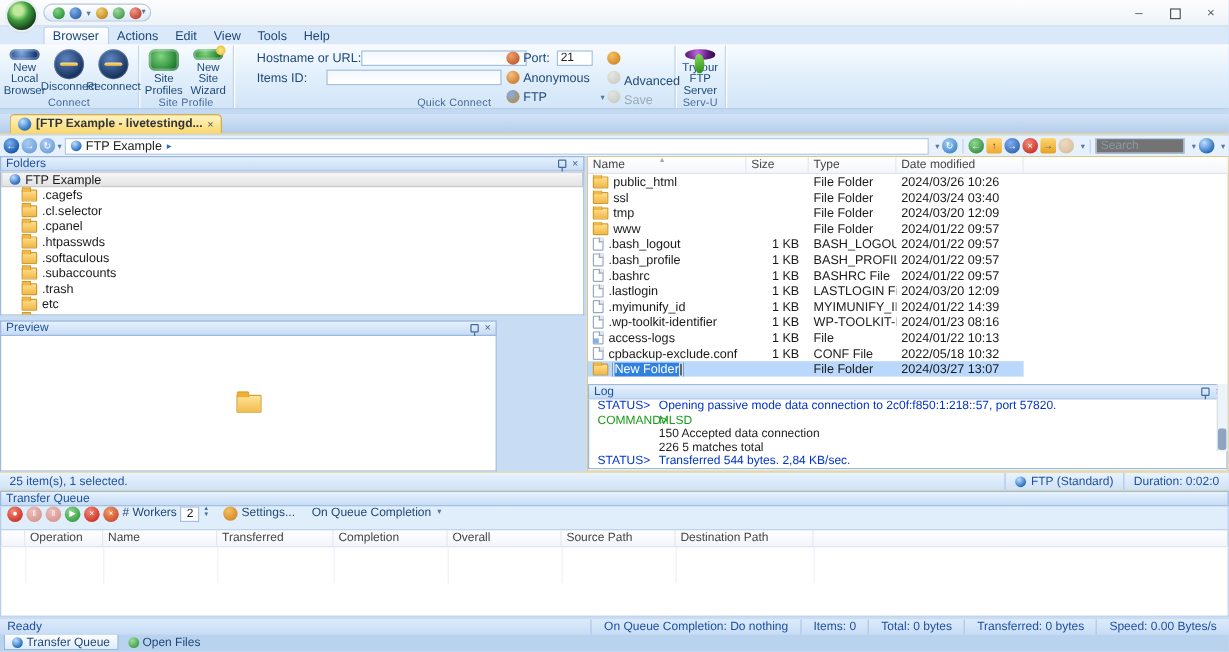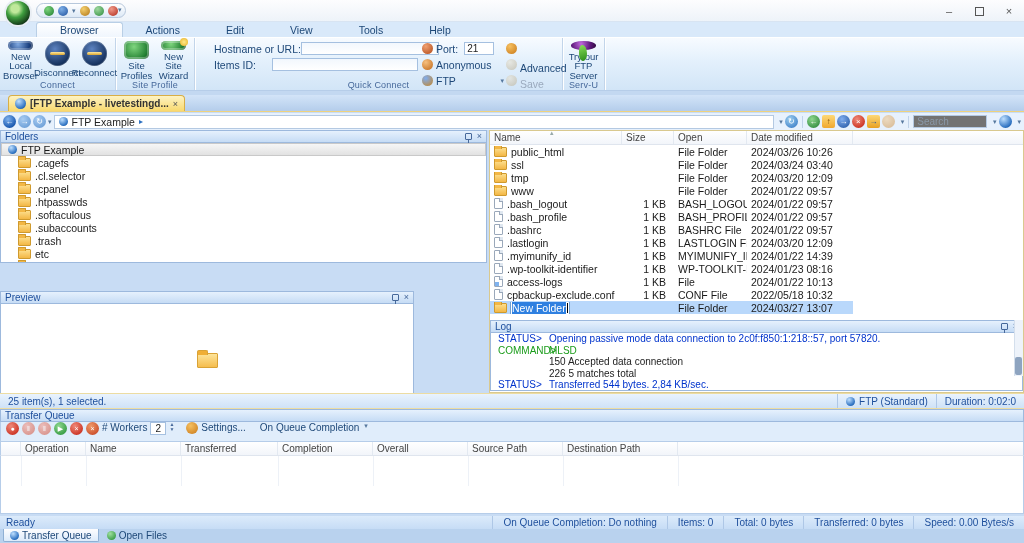--- a/index.html
+++ b/index.html
@@ -21,21 +21,21 @@
   .q5{background:radial-gradient(circle at 35% 30%,#f09a8a,#b02818);}
   .qcaret{font-size:7px;color:#56789e;}
   #qat-more{position:absolute;left:118px;top:6px;font-size:7px;color:#56789e;}
   #win-controls{position:absolute;right:0;top:0;height:22px;display:flex;}
   .wbtn{width:30px;height:22px;display:flex;align-items:center;justify-content:center;color:#555;font-size:11px;}
   .wmax{width:9px;height:9px;border:1px solid #555;}
 
   
   #ribbon{position:absolute;left:0;top:22px;width:1024px;height:69px;background:#d9e9fa;}
   #ribbon-tabs{height:15px;display:flex;padding-left:36px;align-items:flex-end;}
-  .rtab{padding:1px 23px 1px;font-size:10.5px;color:#1e4878;border-radius:3px 3px 0 0;}
+  .rtab{padding:1px 7px 1px;font-size:10.5px;color:#1e4878;border-radius:3px 3px 0 0;}
   .rtab.m-active{background:linear-gradient(#ffffff,#f0f6fd);border:1px solid #b9cfe6;border-bottom:none;color:#1e4878;}
   #ribbon-body{position:relative;height:54px;display:flex;background:linear-gradient(#f7fbff,#e3f0fc 45%,#d2e5f7);border-top:1px solid #ffffff;border-bottom:1px solid #b6cde9;}
   .rgroup{position:relative;height:100%;padding:2px 2px 10px;border-right:1px solid #c2d5ea;box-shadow:1px 0 0 #ffffff;}
   .glabel{position:absolute;bottom:0;left:0;right:0;text-align:center;font-size:9px;color:#46689a;letter-spacing:.2px;}
   .bigbtns{display:flex;height:100%;}
   .bigbtn{width:37px;display:flex;flex-direction:column;align-items:center;font-size:9.5px;line-height:9.5px;text-align:center;color:#1e4878;padding-top:1px;}
   .bicon{width:25px;height:25px;margin-bottom:2px;border-radius:5px;}
   .m-localbrowser{background:radial-gradient(circle at 40% 35%,#7fa8e0,#1a3f7e 70%,#0e2448);border-radius:5px;box-shadow:inset 0 0 0 2px rgba(255,255,255,.25);}
   .m-disconnect,.m-reconnect{border-radius:50%;background:radial-gradient(circle at 40% 32%,#5d83c0,#16325e 70%,#0a1c38);box-shadow:inset 0 0 0 1px rgba(255,255,255,.2);position:relative;}
   .m-disconnect::after,.m-reconnect::after{content:"";position:absolute;left:5px;top:11px;width:15px;height:3px;background:linear-gradient(#ffe9a0,#d8a430);border-radius:2px;}
@@ -107,21 +107,21 @@
   #leftpane{position:absolute;left:0;top:0;width:487px;height:263px;}
   #folders-panel{position:absolute;left:0;top:0;width:487px;height:133px;}
   #folders-list{height:120px;background:#fff;border:1px solid #9db9dd;border-top:none;overflow:hidden;}
   .trow{height:13px;display:flex;align-items:center;font-size:10.5px;color:#1a1a1a;white-space:nowrap;}
   .trow.root{padding-left:6px;background:linear-gradient(#f6f6f6,#e2e2e2);border:1px solid #c9c9c9;}
   .trow.child{padding-left:17px;}
   .trow .lbl{margin-left:4px;}
   .folder-ico{width:13px;height:10px;background:linear-gradient(#fddf8e,#f3b745);border:1px solid #cf9a2e;border-radius:1px;position:relative;flex:none;}
   .folder-ico::before{content:"";position:absolute;left:-1px;top:-3px;width:6px;height:3px;background:#f3b745;border:1px solid #cf9a2e;border-bottom:none;border-radius:1px 1px 0 0;}
   #splitter{position:absolute;left:0;top:133px;width:487px;height:4px;background:#c8dcf4;}
-  #preview-panel{position:absolute;left:0;top:137px;width:414px;height:126px;margin-top:24px;}
+  #preview-panel{position:absolute;left:0;top:137px;width:414px;height:126px;}
   #preview-body{height:113px;background:#fff;border:1px solid #9db9dd;border-top:none;display:flex;align-items:center;justify-content:center;}
   .bigfolder{width:21px;height:15px;background:linear-gradient(#fde49a,#f5bd4e);border:1px solid #d9a235;border-radius:1px;position:relative;}
   .bigfolder::before{content:"";position:absolute;left:-1px;top:-4px;width:9px;height:4px;background:#f0ae35;border:1px solid #d9a235;border-bottom:none;border-radius:2px 2px 0 0;}
 
   
   #rightpane{position:absolute;left:489px;top:0;width:535px;height:263px;background:#fff;border:1px solid #d9c98f;}
   #fl-header{height:14px;display:flex;background:linear-gradient(#ffffff,#f2f5fa);border-bottom:1px solid #dfe5ee;font-size:10px;color:#444;}
   .flh{padding:1px 4px;border-right:1px solid #e3e9f1;position:relative;}
   .c-name{width:132px;}.c-size{width:52px;}.c-type{width:73px;}.c-date{width:106px;}
   .sortmark{position:absolute;left:60px;top:-2px;font-size:7px;color:#9aa;}
@@ -438,21 +438,21 @@
     </div>
   </div>
 
   <div id="rightpane">
     <div id="fl-header">
       <div class="flh c-name">
         <span>Name</span>
         <span class="sortmark">▴</span>
       </div>
       <div class="flh c-size">Size</div>
-      <div class="flh c-type">Open</div>
+      <div class="flh c-type">Type</div>
       <div class="flh c-date">Date modified</div>
     </div>
     <div id="fl-rows">
 
         <div class="frow">
           <div class="fcell c-name">
             <span class="ico m-folder folder-ico"></span>
             <span class="nametext">public_html</span>
           </div>
           <div class="fcell c-size"></div>

